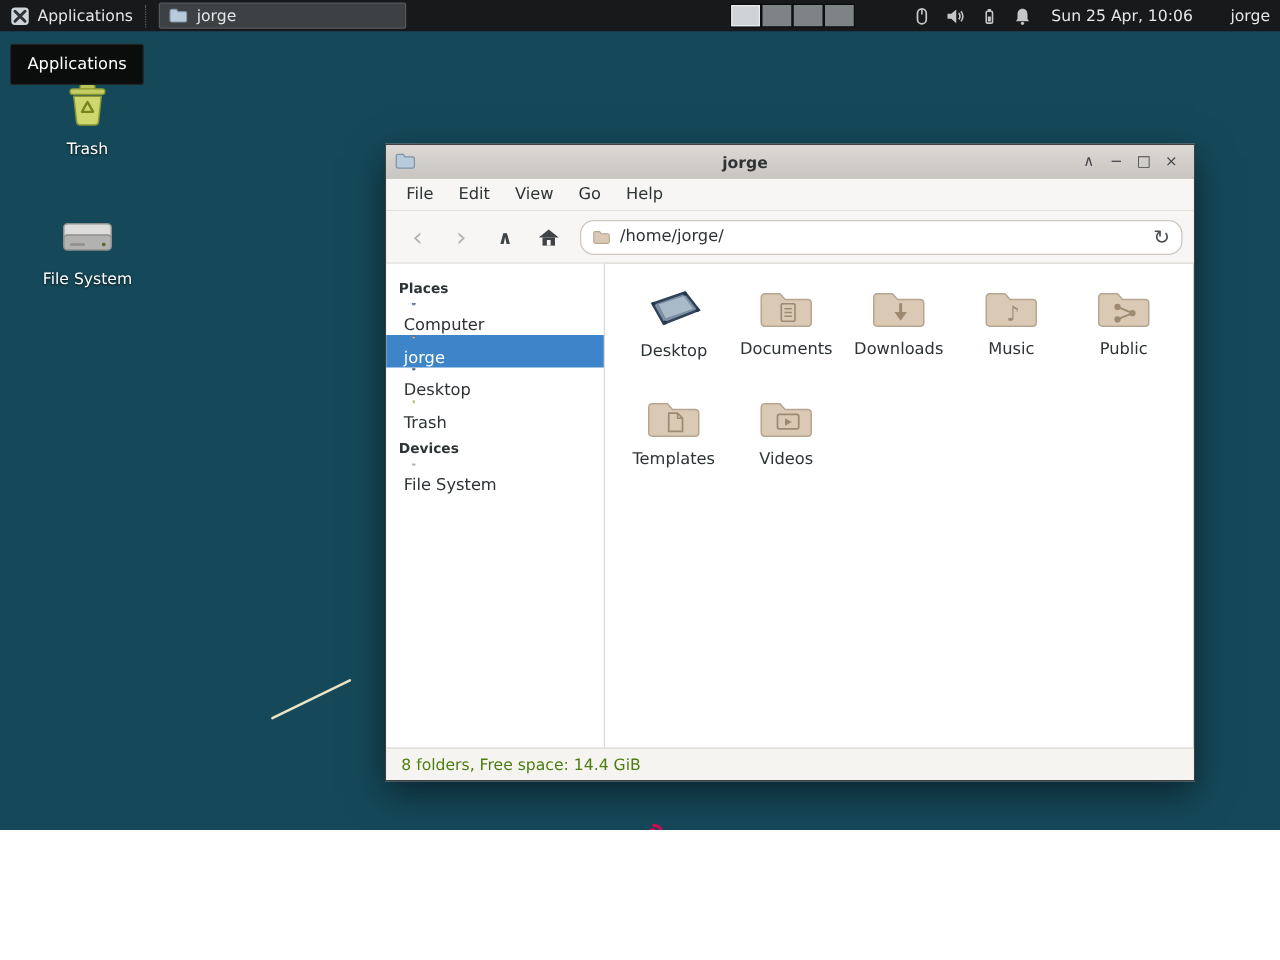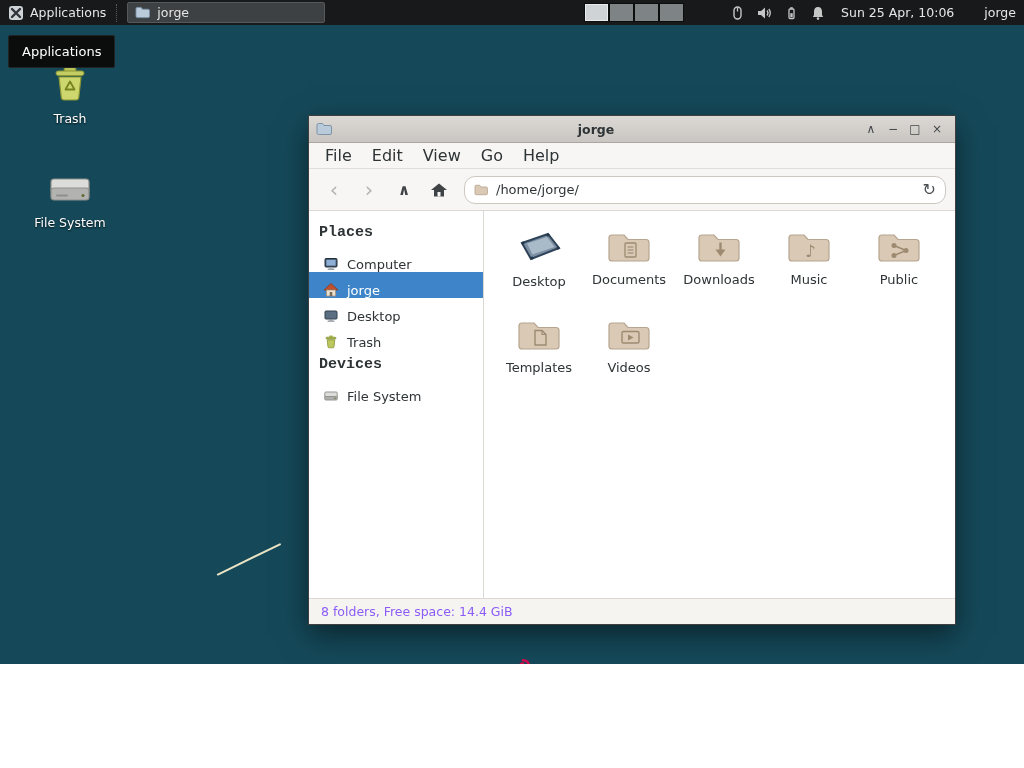--- a/index.html
+++ b/index.html
@@ -34,42 +34,42 @@
               transform:rotate(-26deg); transform-origin:0 50%; border-radius:1px; }
 
   
   .window { position:absolute; left:308px; top:115px; width:648px; height:510px; background:#fff;
             border:1px solid #3f3f3f; box-shadow:0 10px 28px rgba(0,0,0,.5); display:flex; flex-direction:column; z-index:20; }
   .titlebar { height:27px; background:linear-gradient(#dcd8d4,#c9c5c0); border-bottom:1px solid #aaa6a1;
               display:flex; align-items:center; padding:0 7px; flex:0 0 auto; }
   .title { flex:1; text-align:center; font-weight:bold; font-size:12.5px; color:#2e3436; }
   .tbtn { width:22px; text-align:center; color:#44484c; font-size:12px; line-height:27px; }
   .menubar { height:26px; background:#f7f6f4; border-bottom:1px solid #e2dfdb; display:flex; align-items:center;
-             padding:0 6px; font-size:16px; color:#2e3436; flex:0 0 auto; }
+             padding:0 6px; font-size:13px; color:#2e3436; flex:0 0 auto; }
   .menuitem { padding:0 10px; height:100%; display:flex; align-items:center; }
   .toolbar { height:42px; background:#f7f6f4; border-bottom:1px solid #dcd9d4; display:flex; align-items:center;
              padding:0 9px; gap:3px; flex:0 0 auto; }
   .navbtn { width:32px; height:30px; display:flex; align-items:center; justify-content:center;
             font-size:21px; color:#b7b3ae; }
   .navbtn.dark { color:#3f4346; font-size:15px; font-weight:bold; }
   .pathentry { flex:1; height:28px; background:#fff; border:1px solid #cdc8c2; border-radius:11px;
                display:flex; align-items:center; padding:0 9px; gap:8px; font-size:13px; color:#2e3436; margin-left:6px; }
   .reload { margin-left:auto; color:#4a4e52; font-size:16px; }
   .wbody { flex:1; display:flex; min-height:0; }
   .sidebar { width:175px; background:#fff; border-right:1px solid #dcd9d4; padding-top:7px;
              font-size:13px; color:#2e3436; flex:0 0 auto; }
-  .shead { font-weight:bold; padding:6px 10px 5px; font-size:15px;font-family:Liberation Mono, monospace; }
-  .sitem { display:flex; align-items:flex-end; gap:8px; height:26px; padding-left:14px; }
+  .shead { font-weight:bold; padding:6px 10px 5px; font-size:11px; }
+  .sitem { display:flex; align-items:flex-start; gap:8px; height:26px; padding-left:14px;flex-direction:column; }
   .sitem.sel { background:#3d85c8; color:#fff; }
   .main { flex:1; padding:12px 10px; display:flex; flex-wrap:wrap; align-content:flex-start; }
   .fitem { width:90px; height:88px; display:flex; flex-direction:column; align-items:center; }
   .fitem svg { margin-top:5px; }
   .flabel { font-size:13px; color:#2e3436; margin-top:4px; white-space:nowrap; }
   .statusbar { height:26px; background:#f5f4f1; border-top:1px solid #dcd9d4; display:flex; align-items:center;
-               padding:0 12px; font-size:12.5px; color:#8b5cf6; flex:0 0 auto; }
+               padding:0 12px; font-size:12.5px; color:#4d7c0f; flex:0 0 auto; }
 
   
   .debian { position:absolute; left:459px; top:663px; font-family:"DejaVu Serif", serif; font-weight:bold;
             font-size:37px; color:#20242a; letter-spacing:0; }
   .swirl { position:absolute; left:56px; top:-5px; }
 
   
   .dock { position:absolute; left:359px; top:719px; width:306px; height:49px; background:#fcfcfc;
           display:flex; align-items:center; justify-content:center; padding:0 4px; }
   .dockbtn { width:46px; height:44px; display:flex; align-items:center; justify-content:center; }

